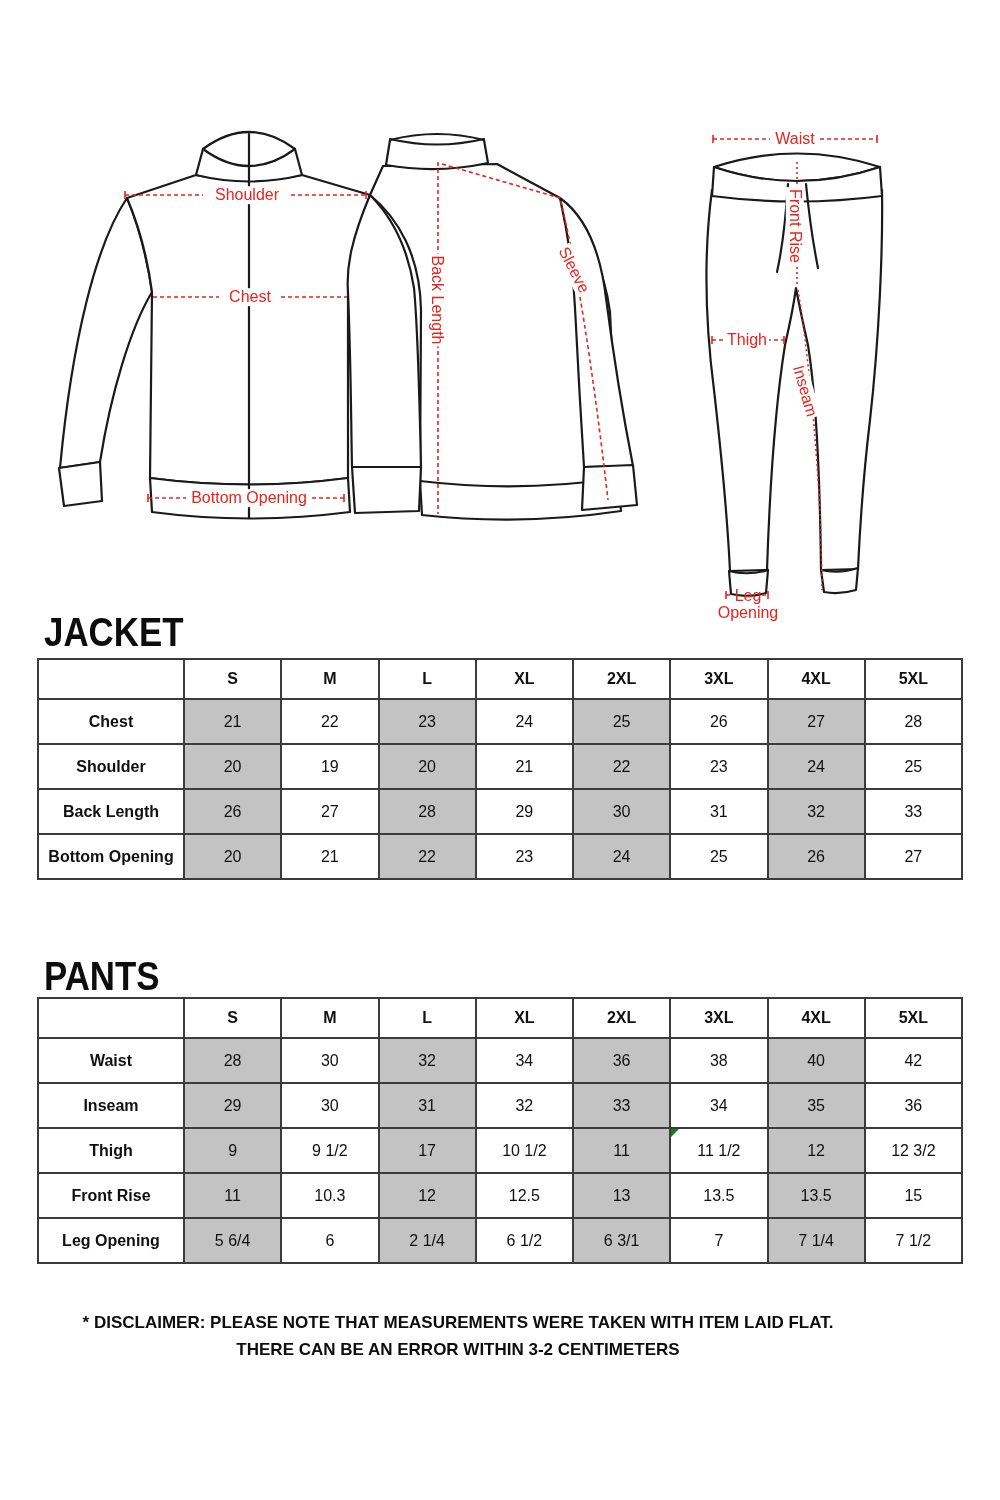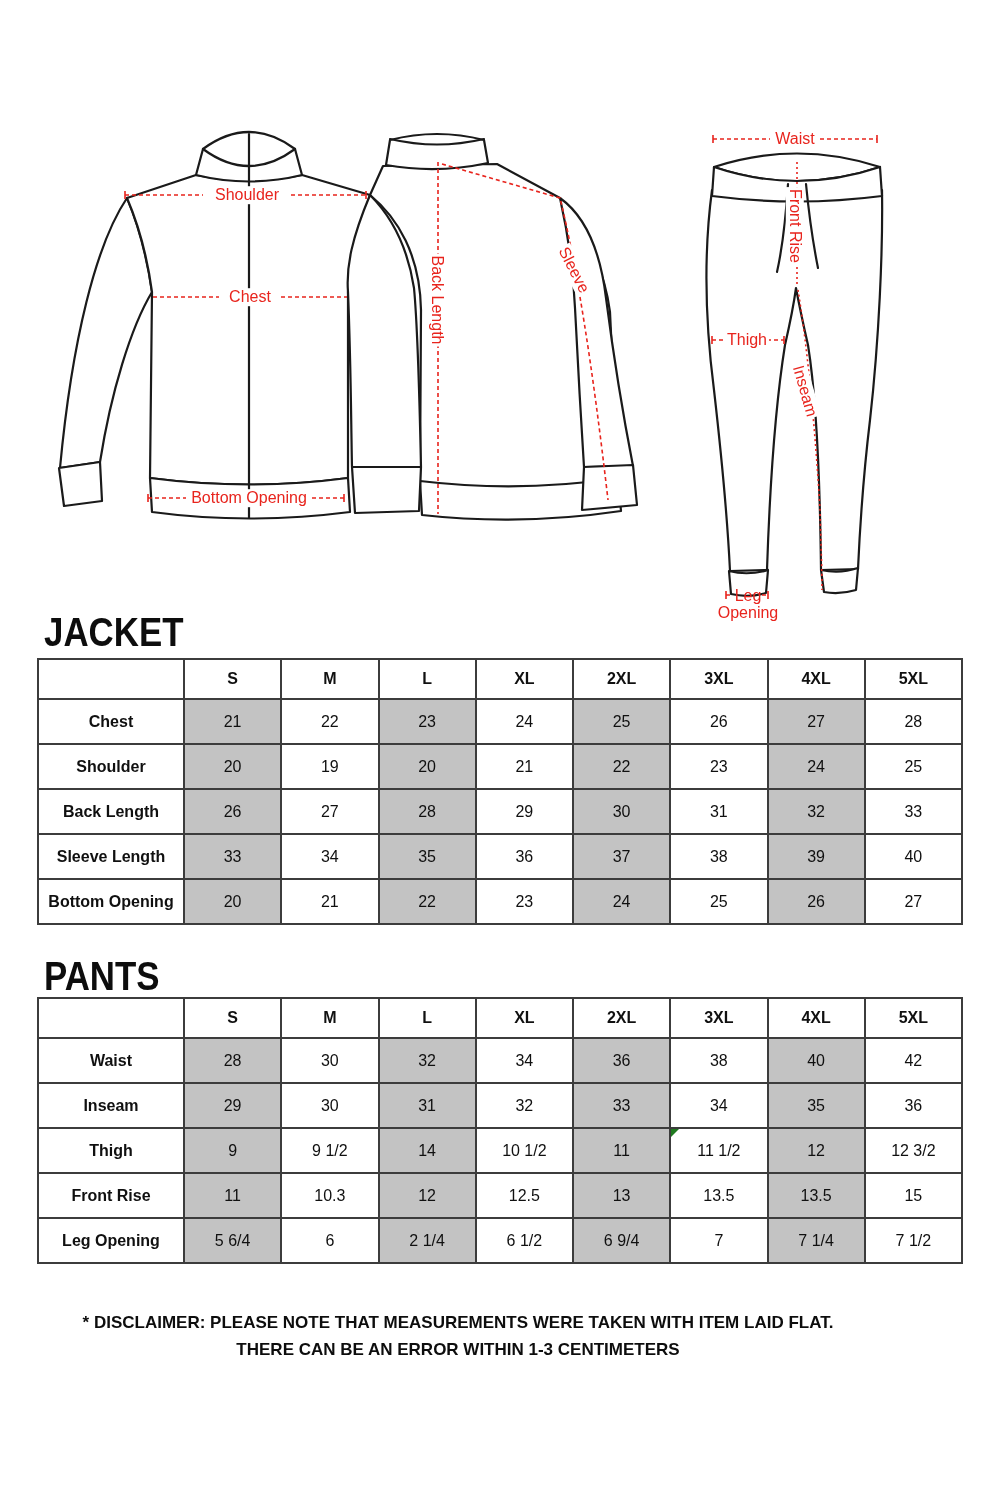--- a/index.html
+++ b/index.html
@@ -182,31 +182,20 @@
         <td class="shaded">26</td>
         <td>27</td>
         <td class="shaded">28</td>
         <td>29</td>
         <td class="shaded">30</td>
         <td>31</td>
         <td class="shaded">32</td>
         <td>33</td>
       </tr>
       <tr>
-        <th>Sleeve Length</th>
-        <td class="shaded">33</td>
-        <td>34</td>
-        <td class="shaded">35</td>
-        <td>36</td>
-        <td class="shaded">37</td>
-        <td>38</td>
-        <td class="shaded">39</td>
-        <td>40</td>
-      </tr>
-      <tr>
         <th>Bottom Opening</th>
         <td class="shaded">20</td>
         <td>21</td>
         <td class="shaded">22</td>
         <td>23</td>
         <td class="shaded">24</td>
         <td>25</td>
         <td class="shaded">26</td>
         <td>27</td>
       </tr>
@@ -259,21 +248,21 @@
         <td>32</td>
         <td class="shaded">33</td>
         <td>34</td>
         <td class="shaded">35</td>
         <td>36</td>
       </tr>
       <tr>
         <th>Thigh</th>
         <td class="shaded">9</td>
         <td>9 1/2</td>
-        <td class="shaded">14</td>
+        <td class="shaded">17</td>
         <td>10 1/2</td>
         <td class="shaded">11</td>
         <td>11 1/2<span class="corner-mark" style="border-top-color: rgb(31, 122, 31);"></span></td>
         <td class="shaded">12</td>
         <td>12 3/2</td>
       </tr>
       <tr>
         <th>Front Rise</th>
         <td class="shaded">11</td>
         <td>10.3</td>
@@ -283,24 +272,24 @@
         <td>13.5</td>
         <td class="shaded">13.5</td>
         <td>15</td>
       </tr>
       <tr>
         <th>Leg Opening</th>
         <td class="shaded">5 6/4</td>
         <td>6</td>
         <td class="shaded">2 1/4</td>
         <td>6 1/2</td>
-        <td class="shaded">6 9/4</td>
+        <td class="shaded">6 3/1</td>
         <td>7</td>
         <td class="shaded">7 1/4</td>
         <td>7 1/2</td>
       </tr>
     </tbody>
   </table>
 
 <div class="disclaimer">
   <div>* DISCLAIMER: PLEASE NOTE THAT MEASUREMENTS WERE TAKEN WITH ITEM LAID FLAT.</div>
-  <div>THERE CAN BE AN ERROR WITHIN 1-3 CENTIMETERS</div>
+  <div>THERE CAN BE AN ERROR WITHIN 3-2 CENTIMETERS</div>
 </div>
 
 </body></html>

